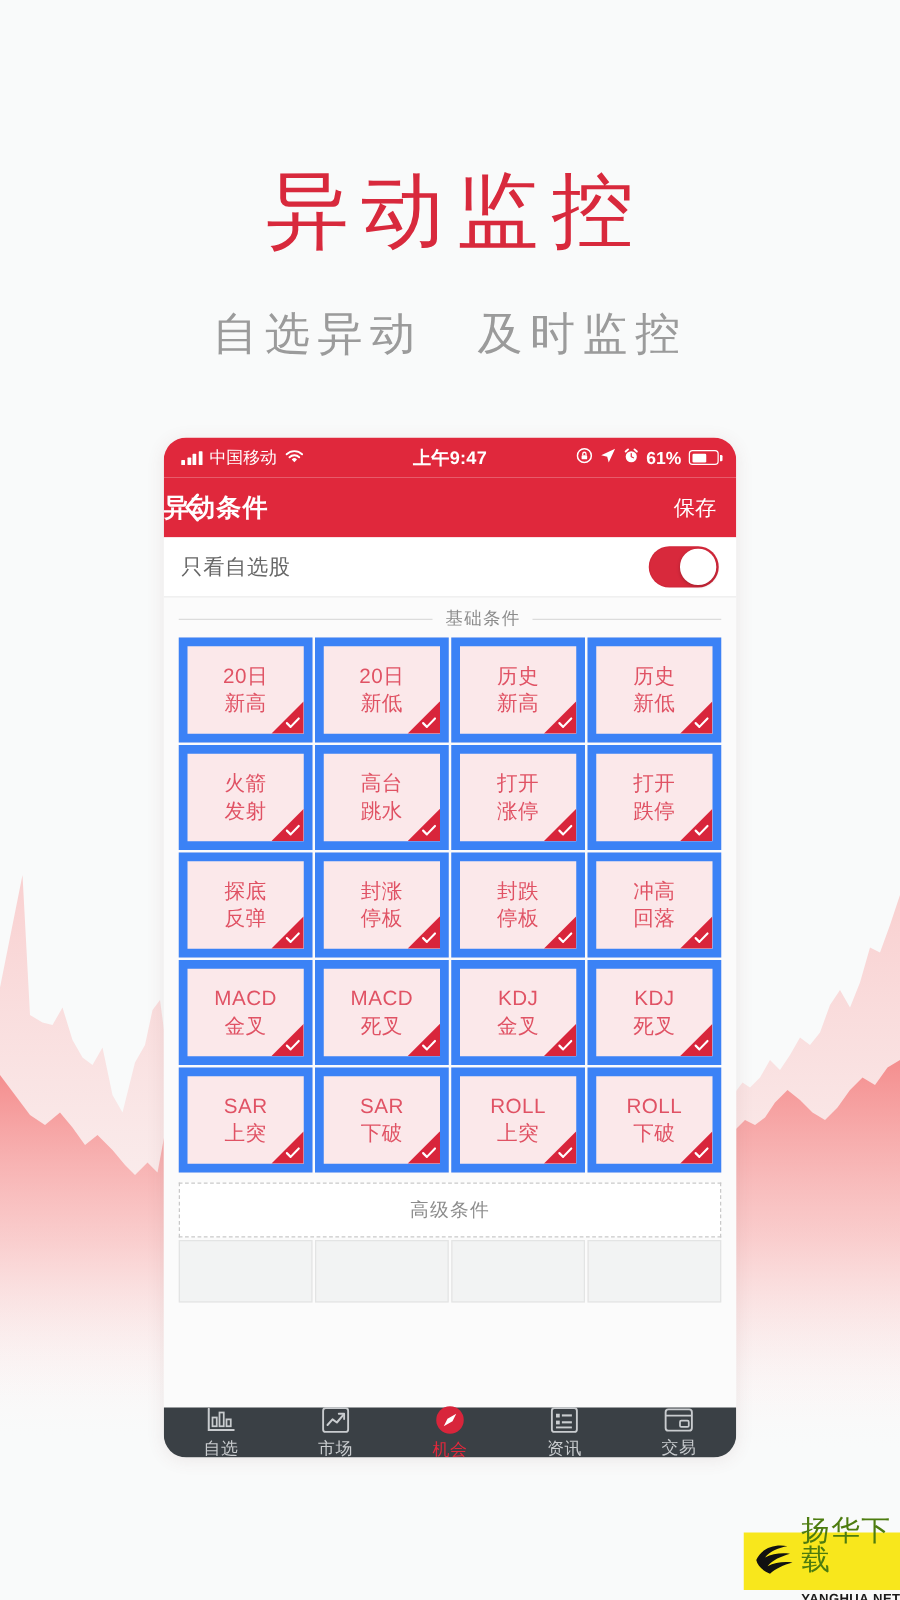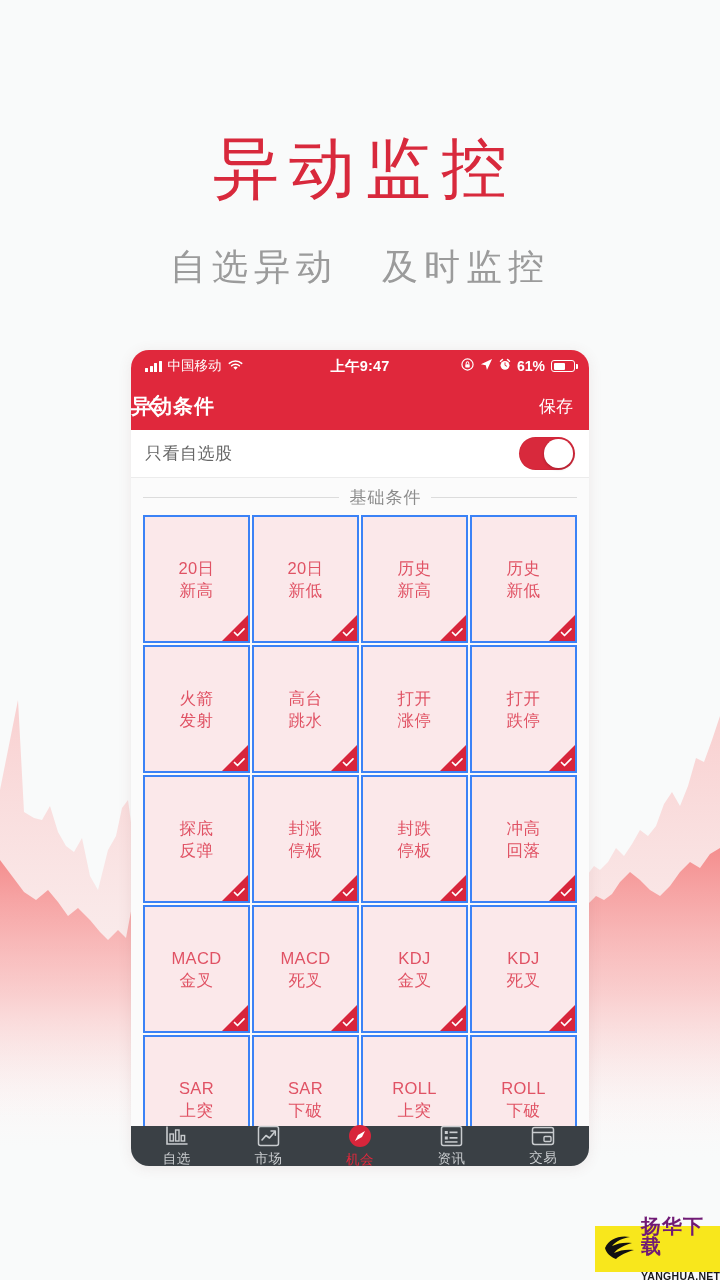--- a/index.html
+++ b/index.html
@@ -107,34 +107,34 @@
   }
 
   
   .section-div{
     display:flex; align-items:center; gap:10px;
     padding:8px 12px 6px 12px;
   }
   .section-div .ln{ height:1px; background:#dcdcdc; }
   .section-div .ln.l{ flex:1.35; }
   .section-div .ln.r{ flex:1; }
-  .section-div .tx{ font-size:17px; color:#8c8c8c; letter-spacing:1px; white-space:nowrap;text-align:right; }
+  .section-div .tx{ font-size:14px; color:#8c8c8c; letter-spacing:1px; white-space:nowrap;text-align:right; }
 
   
   .grid{
     display:grid;
     grid-template-columns:repeat(4,1fr);
     gap:2px;
     padding:0 12px;
   }
   .tile{
     position:relative;
     background:#fbe8ea;
-    border:2px solid #3b82f6;
-    height:128px;
+    border:7px solid #3b82f6;
+    height:84px;
     display:flex; align-items:center; justify-content:center;
     overflow:hidden;
   }
   .tile-txt{
     font-size:16.5px; line-height:1.34; text-align:center;
     color:#e05264; letter-spacing:.4px;
   }
   .tile-txt .l2{ display:block; }
   .corner{ position:absolute; right:0; bottom:0; width:26px; height:26px; }
 
@@ -170,21 +170,21 @@
   
   .watermark{
     position:absolute; right:0px; bottom:8px;
     width:125px; height:46px; z-index:9;
     background:#f8e71c;
     display:flex; align-items:center; gap:4px;
     padding:3px 6px 3px 8px;
   }
   .wm-globe{ flex:0 0 auto; }
   .wm-txt{ display:flex; flex-direction:column; line-height:1; }
-  .wm-cn{ font-size:20px; font-weight:700; color:#701a75; letter-spacing:1px; }
+  .wm-cn{ font-size:23px; font-weight:400; color:#4d7c0f; letter-spacing:1px; }
   .wm-en{ font-size:10.5px; font-weight:700; color:#1a1a1a; letter-spacing:.3px; margin-top:15px; }
 </style>
 </head>
 <body>
 
 <svg class="bg-art" viewBox="0 0 720 1280" preserveAspectRatio="none">
   <defs>
     <linearGradient id="gFrontL" x1="0" y1="0" x2="0" y2="1">
       <stop offset="0%" stop-color="#f48a8a" stop-opacity="0.95"></stop>
       <stop offset="45%" stop-color="#f9b3b3" stop-opacity="0.55"></stop>

